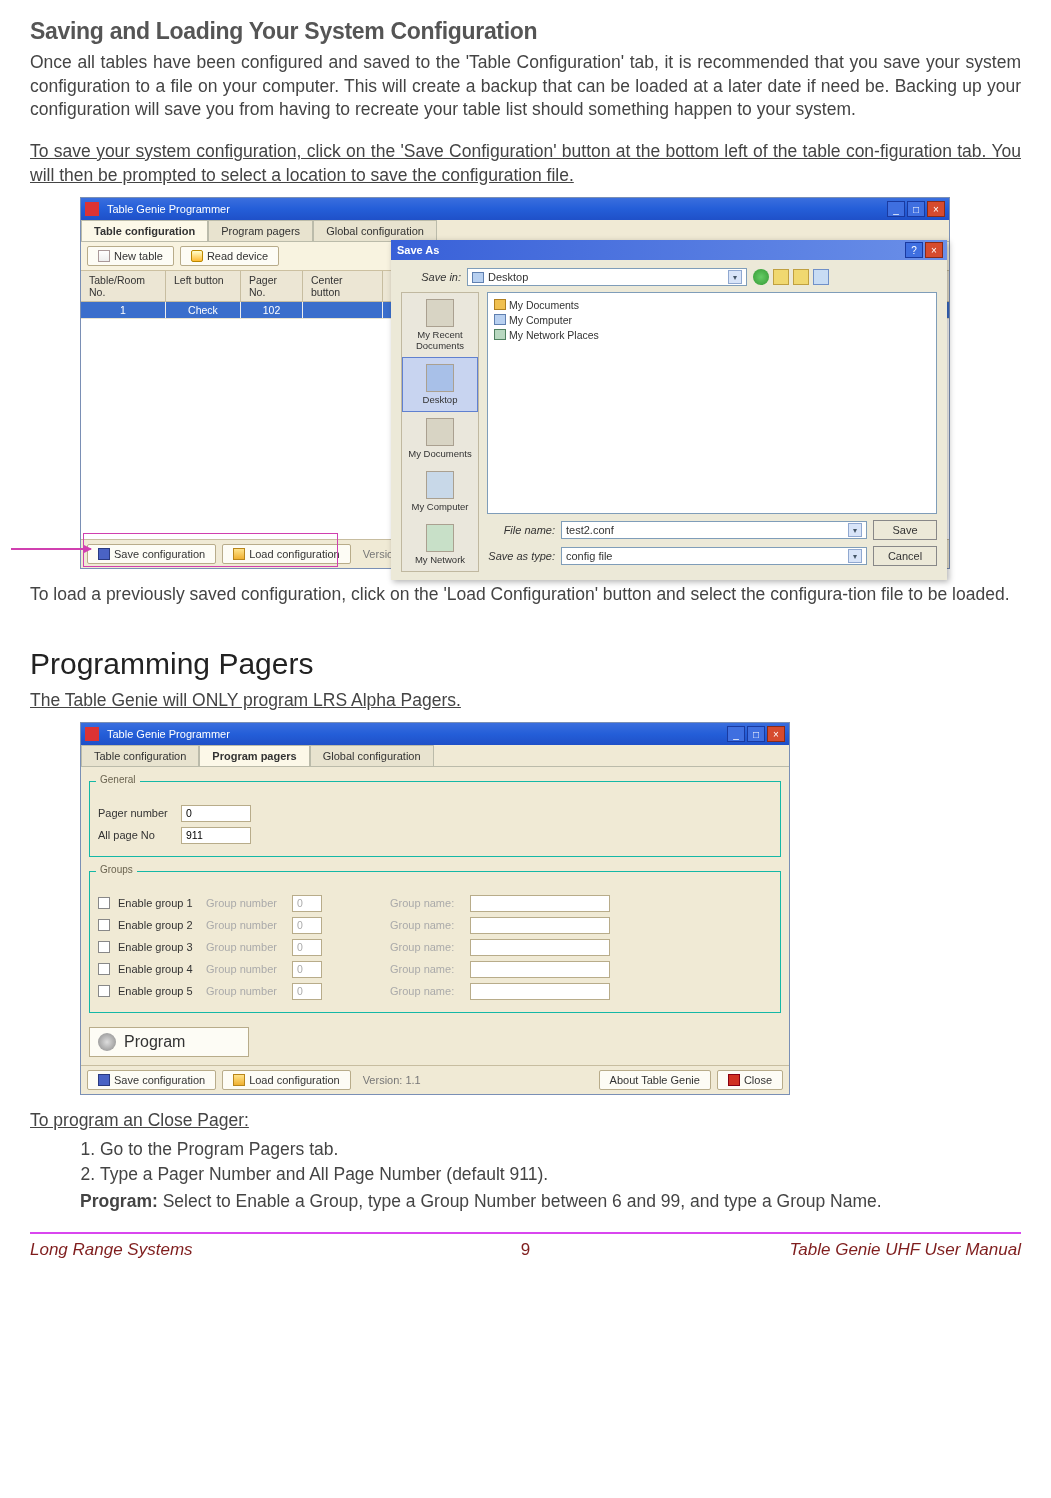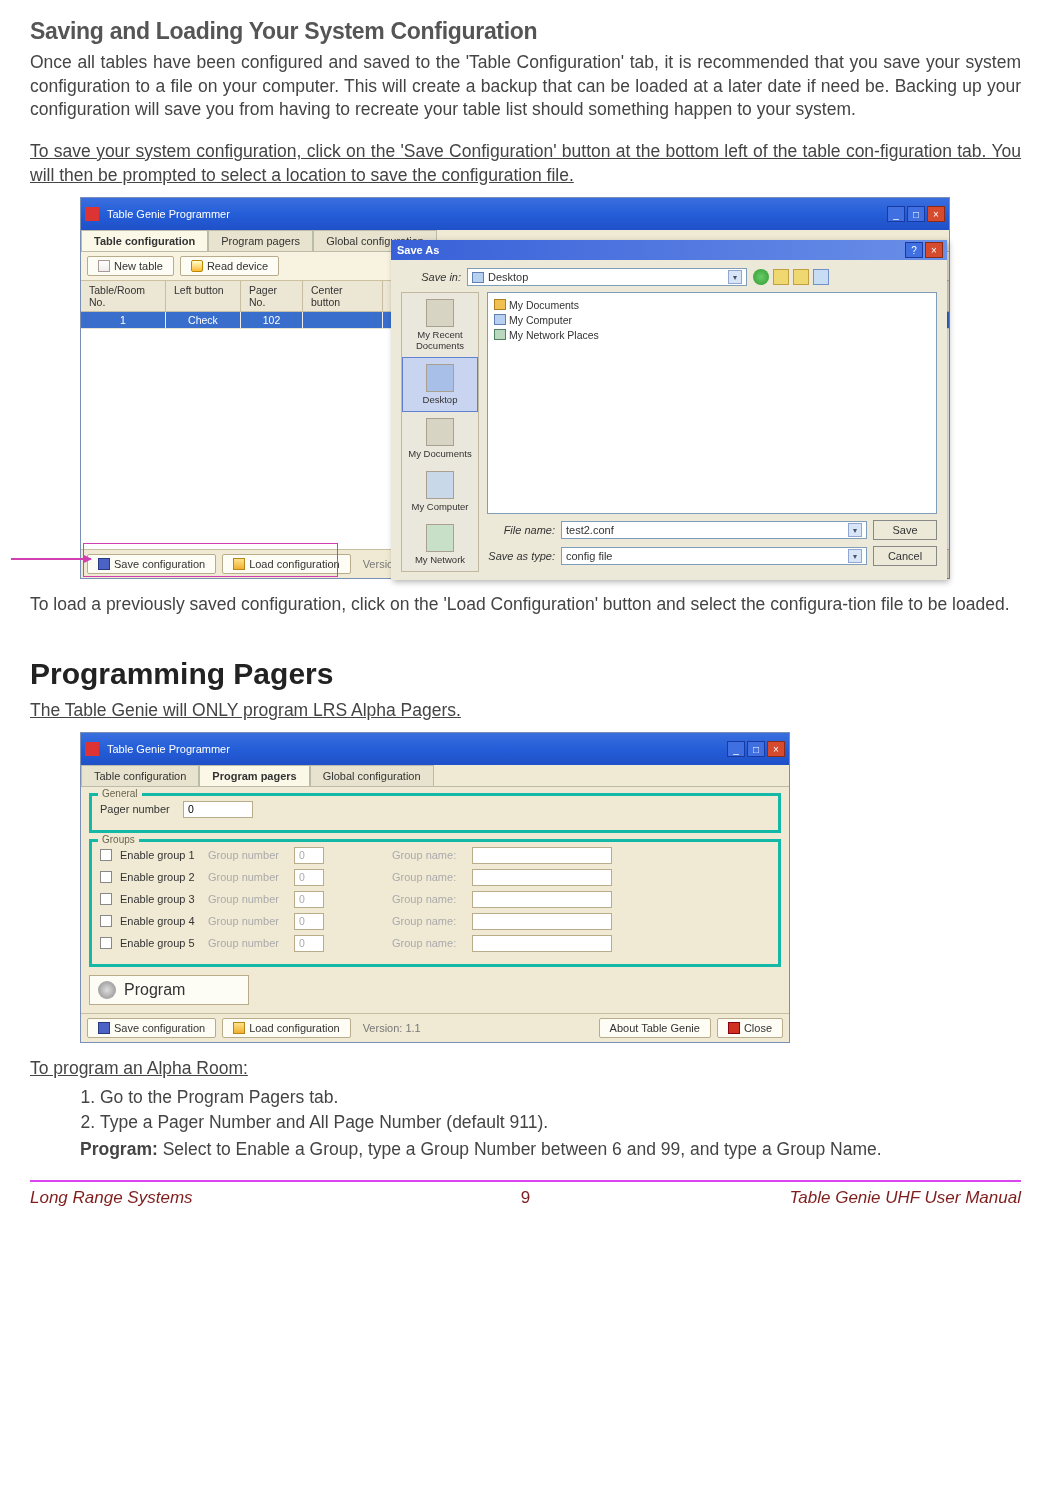--- a/index.html
+++ b/index.html
@@ -1,22 +1,22 @@
 <!DOCTYPE html>
 <html><head>
 <meta charset="utf-8">
 <style>
   * { box-sizing: border-box; margin: 0; padding: 0; }
   body { font-family: Arial, Helvetica, sans-serif; background: #fff; color: #333; width: 1051px; margin: 0 auto; padding: 18px 30px 10px 30px; }
   h2.section { font-family: "Arial Narrow", Arial, sans-serif; font-weight: bold; font-size: 23px; color: #555; letter-spacing: -0.3px; margin-bottom: 6px; }
-  h1.section { font-family: "Arial Narrow", Arial, sans-serif; font-weight: bold; font-size: 30px; color: #222; margin-top: 40px; margin-bottom: 8px; }
+  h1.section { font-family: "Arial Narrow", Arial, sans-serif; font-weight: normal; font-size: 30px; color: #222; margin-top: 40px; margin-bottom: 8px; }
   p.body { font-size: 17.5px; color: #444; line-height: 1.35; text-align: justify; margin-bottom: 18px; }
   p.body.nomargin { margin-bottom: 6px; text-decoration: underline; }
   .figure { margin: 10px 0 14px 50px; border: 1px solid #7a8fb5; position: relative; }
-  .winxp-title { background: linear-gradient(#3a6ede,#245ed8 50%,#1f50c8); height: 32px; display: flex; align-items: center; padding: 0 4px; color:#fff; font-size:11px; font-family: Tahoma, sans-serif; }
+  .winxp-title { background: linear-gradient(#3a6ede,#245ed8 50%,#1f50c8); height: 22px; display: flex; align-items: center; padding: 0 4px; color:#fff; font-size:11px; font-family: Tahoma, sans-serif; }
   .winxp-title .tt { flex:1; padding-left:4px; }
   .wc { display:flex; gap:2px; }
   .wcbtn { width:18px; height:16px; background:#3f6fe0; border:1px solid #1a3aa0; color:#fff; font-size:10px; display:flex; align-items:center; justify-content:center; }
   .wcbtn.close { background:#d64b2e; border-color:#8a2a18; }
   .app-body { background:#f0ead5; }
   .tabbar { display:flex; border-bottom:1px solid #bba; font-family:Tahoma,sans-serif; font-size:11px; }
   .tab { background:#e8e3cf; border:1px solid #bba; border-bottom:none; padding:4px 12px; margin-right:0; }
   .tab.active { background:#fcf8e8; font-weight:bold; }
   .toolbar { display:flex; gap:6px; padding:4px 6px; background:#f8f3e0; border-bottom:1px solid #ccc0a0; font-family:Tahoma,sans-serif; font-size:11px; }
   .btn { background:#fdfcf5; border:1px solid #b8ac8a; border-radius:2px; padding:2px 10px; display:flex; align-items:center; gap:4px; height:20px; }
@@ -49,21 +49,21 @@
   .place.sel { background:#c8d4f0; border:1px solid #6080d0; }
   .main-list { flex:1; background:#fff; border:1px solid #7f9db9; margin-left:4px; height:200px; padding:4px 6px; font-size:10.5px; }
   .li { display:flex; align-items:center; gap:3px; height:15px; }
   .pico2 { width:12px; height:11px; background:#f0c050; border:1px solid #b08020; }
   .pico2.mon { background:#b8d0f0; border-color:#6080b0; }
   .pico2.net { background:#b8d8c0; border-color:#508060; }
   .dlg-btn { background:#ece9d8; border:1px solid #888; height:20px; width:64px; text-align:center; line-height:18px; }
   .combo { flex:1; background:#fff; border:1px solid #7f9db9; height:18px; display:flex; align-items:center; padding:0 4px; }
   .combo .arr { width:14px; height:14px; background:#d8e4f8; border:1px solid #90a8d0; margin-left:auto; display:flex; align-items:center; justify-content:center; font-size:8px; color:#456; }
   
-  .groupbox { margin:6px 8px; border:3px solid #14b8a6; padding:2px 8px 10px; background:#f0ead5; font-family:Tahoma,sans-serif; font-size:11px; position:relative; }
+  .groupbox { margin:14px 8px; border:1px solid #14b8a6; padding:20px 8px 10px; background:#f0ead5; font-family:Tahoma,sans-serif; font-size:11px; position:relative; }
   .groupbox .legend { position:absolute; top:-8px; left:6px; background:#f0ead5; padding:0 4px; color:#6b6450; font-size:10px; }
   .grp-row { display:flex; align-items:center; gap:8px; height:22px; }
   .input { background:#fff; border:1px solid #b8ac8a; height:17px; padding:0 4px; font-size:10.5px; }
   .disabled { color:#aaa; }
   .chk { width:12px; height:12px; border:1px solid #888; background:#fff; }
   .progbtn { width:160px; height:30px; background:#fdfcf5; border:1px solid #b8ac8a; display:flex; align-items:center; gap:8px; padding:0 8px; margin:8px; }
   .gear { width:18px; height:18px; background:radial-gradient(#ddd,#888); border-radius:50%; }
   ol.steps { margin: 6px 0 6px 70px; font-size:17.5px; color:#444; }
   ol.steps li { margin-bottom:4px; }
   .optional { margin: 4px 0 0 50px; font-size:17.5px; color:#444; }
@@ -227,20 +227,24 @@
       <div class="tab">Table configuration</div>
       <div class="tab active">Program pagers</div>
       <div class="tab">Global configuration</div>
     </div>
     <div class="groupbox">
       <div class="legend">General</div>
       <div class="grp-row">
         <span style="width:75px">Pager number</span>
         <input class="input" style="width: 70px;" value="0">
       </div>
+      <div class="grp-row">
+        <span style="width:75px">All page No</span>
+        <input class="input" style="width: 70px;" value="911">
+      </div>
     </div>
     <div class="groupbox">
       <div class="legend">Groups</div>
       <div class="grp-row">
           <span class="chk"></span>
           <span style="width:80px">Enable group 1</span>
           <span class="disabled" style="width:78px">Group number</span>
           <input class="input disabled" style="width: 30px;" disabled="" value="0">
           <span class="disabled" style="width:72px;margin-left:60px">Group name:</span>
           <input class="input disabled" style="width: 140px;" disabled="">
@@ -297,21 +301,21 @@
           <span>About Table Genie</span>
         </div>
       <div class="btn">
           <span class="ico closex"></span>
           <span>Close</span>
         </div>
     </div>
   </div>
 </div>
 
-<p class="body nomargin">To program an Alpha Room:</p>
+<p class="body nomargin">To program an Close Pager:</p>
 <ol class="steps">
   <li>Go to the Program Pagers tab.</li>
   <li>Type a Pager Number and All Page Number (default 911).</li>
 </ol>
 <p class="optional"><b>Program:</b><span> Select to Enable a Group, type a Group Number between 6 and 99, and type a Group Name.</span></p>
 
 <div class="footer">
   <div class="l">Long Range Systems</div>
   <div class="c">9</div>
   <div class="r">Table Genie UHF User Manual</div>

